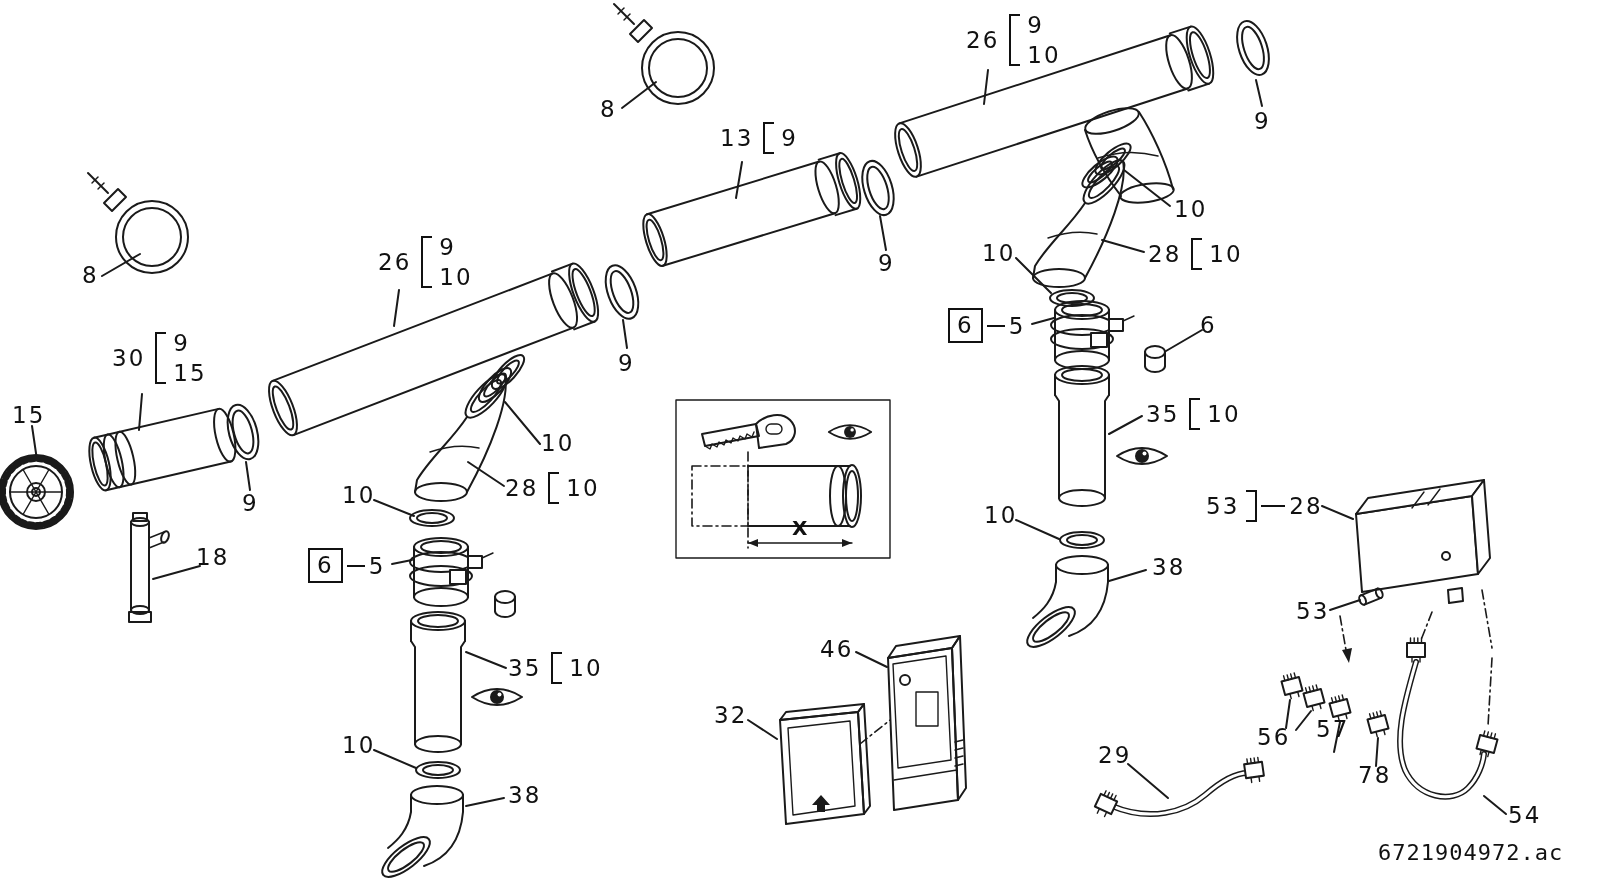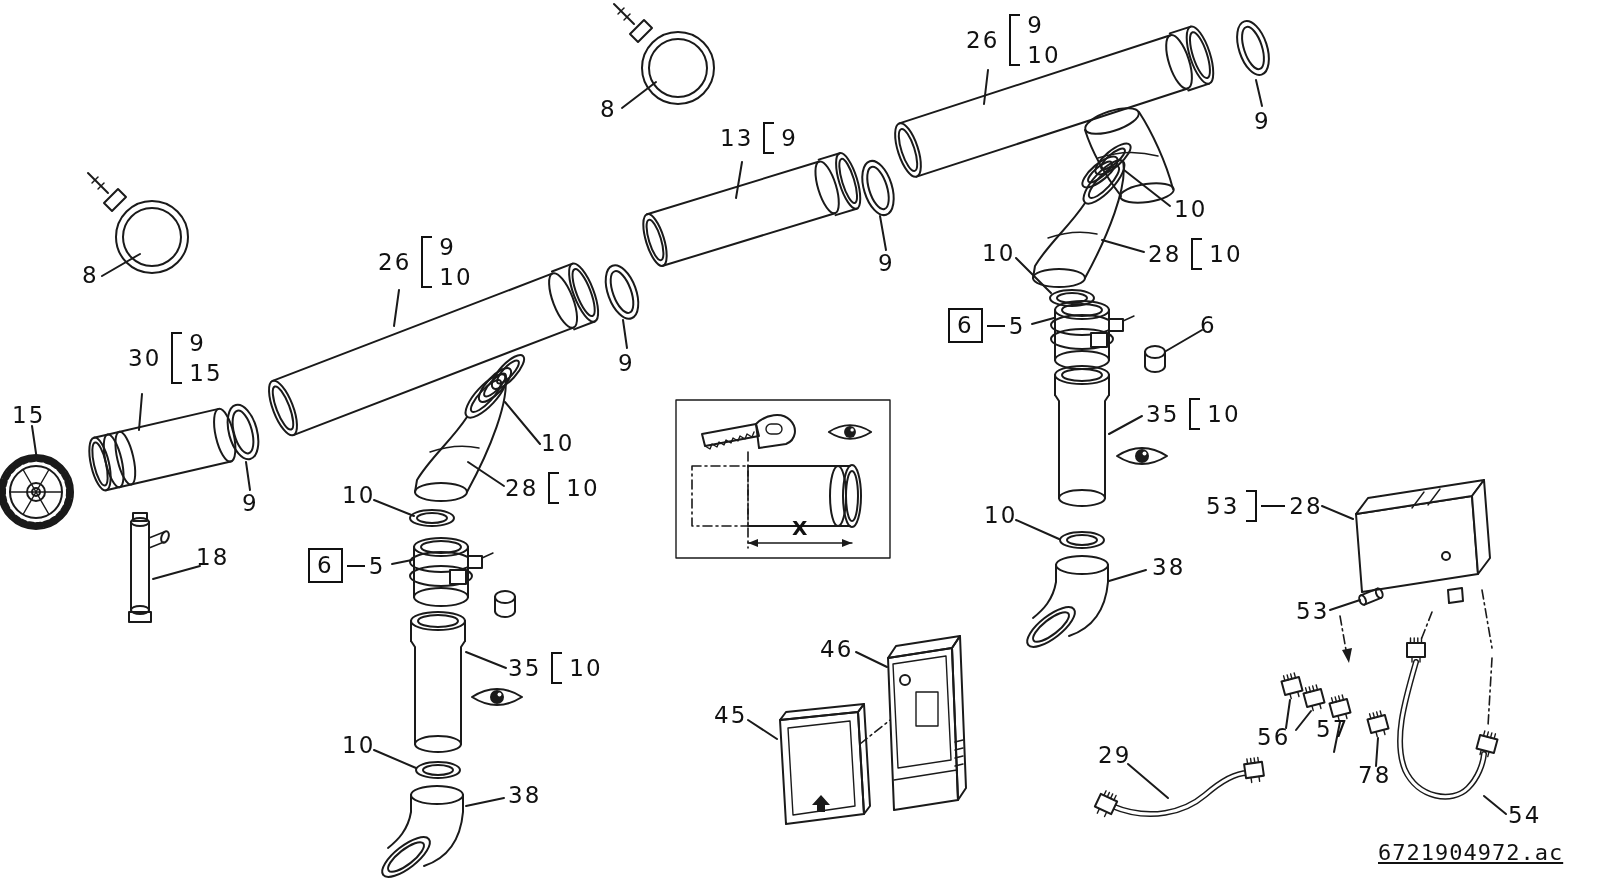--- a/index.html
+++ b/index.html
@@ -20,21 +20,21 @@
   .callout{position:absolute;display:flex;align-items:center;font-size:23px;
            letter-spacing:2px;white-space:nowrap;}
   .stack{display:flex;flex-direction:column;row-gap:4px;}
   .br2{align-self:stretch;width:9px;border:2px solid #111;border-right:none;margin:2px 7px 2px 10px;}
   .br1{width:9px;height:28px;border:2px solid #111;border-right:none;margin:0 7px 0 10px;}
   .brR{width:9px;height:28px;border:2px solid #111;border-left:none;margin:0 0 0 7px;}
   .boxed{display:inline-block;border:2px solid #111;padding:0 7px;line-height:1.35;}
   .dashlink{width:18px;border-top:2px solid #111;margin:0 4px;}
   .xdim{font-weight:bold;font-size:20px;letter-spacing:0;}
   .code{position:absolute;left:1378px;top:840px;font-family:"DejaVu Sans Mono",monospace;
-        font-size:22px;letter-spacing:1px;text-decoration:underline;}
+        font-size:22px;letter-spacing:1px;}
 </style>
 </head>
 <body>
 
 <div id="stage">
 
 <svg id="art" width="1600" height="889" viewBox="0 0 1600 889" xmlns="http://www.w3.org/2000/svg">
 
   <defs>
     <g id="ring10">
@@ -376,21 +376,21 @@
 </div>
 
 <div class="callout" style="left:878px;top:250px">
   <span>9</span>
 </div>
 
 <div class="callout" style="left:618px;top:350px">
   <span>9</span>
 </div>
 
-<div class="callout" style="left:128px;top:330px">
+<div class="callout" style="left:112px;top:330px">
   <span>30</span>
   <span class="br2"></span>
   <span class="stack">
     <span>9</span>
     <span>15</span>
   </span>
 </div>
 
 <div class="callout" style="left:12px;top:402px">
   <span>15</span>
@@ -470,21 +470,21 @@
 
 <div class="callout" style="left:984px;top:502px">
   <span>10</span>
 </div>
 
 <div class="callout" style="left:1152px;top:554px">
   <span>38</span>
 </div>
 
 <div class="callout" style="left:714px;top:702px">
-  <span>45</span>
+  <span>32</span>
 </div>
 
 <div class="callout" style="left:820px;top:636px">
   <span>46</span>
 </div>
 
 <div class="callout" style="left:1206px;top:490px">
   <span>53</span>
   <span class="brR"></span>
   <span class="dashlink" style="width:24px"></span>

